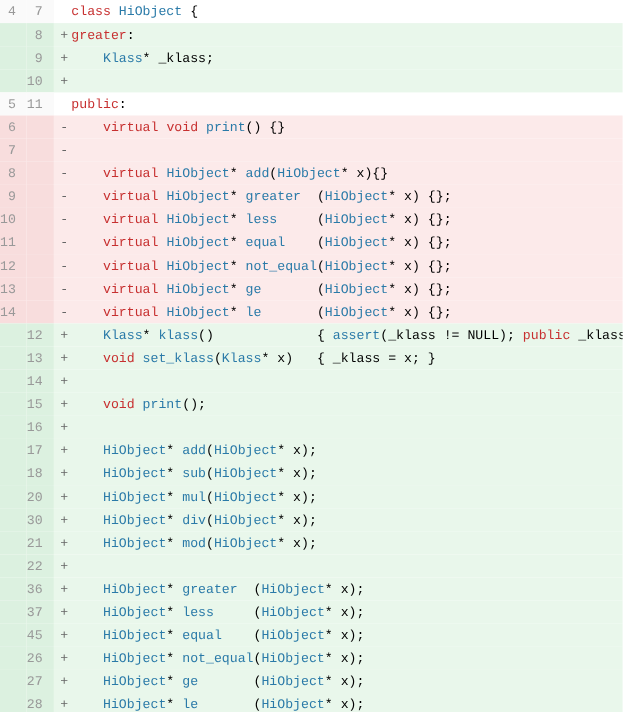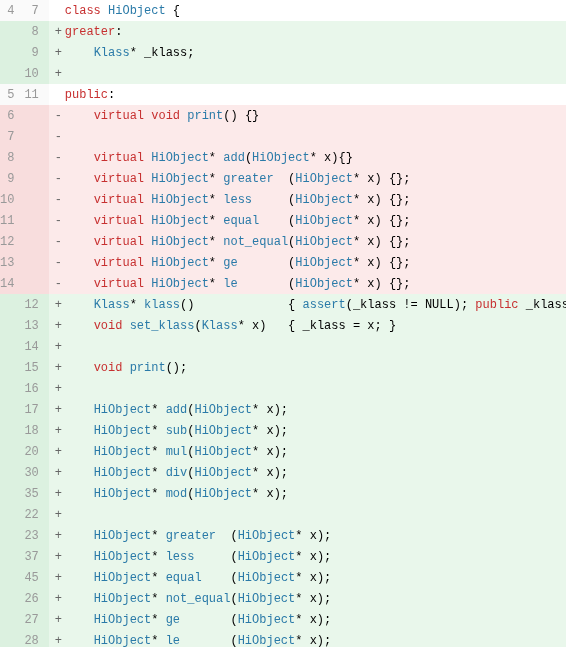--- a/index.html
+++ b/index.html
@@ -151,31 +151,31 @@
         <td class="ln-new add">20</td>
         <td class="code-cell add"><span class="marker">+</span>    <span class="type">HiObject</span>* <span class="type">mul</span>(<span class="type">HiObject</span>* x);</td>
       </tr>
       <tr class="line-row">
         <td class="ln-old add"></td>
         <td class="ln-new add">30</td>
         <td class="code-cell add"><span class="marker">+</span>    <span class="type">HiObject</span>* <span class="type">div</span>(<span class="type">HiObject</span>* x);</td>
       </tr>
       <tr class="line-row">
         <td class="ln-old add"></td>
-        <td class="ln-new add">35</td>
+        <td class="ln-new add">21</td>
         <td class="code-cell add"><span class="marker">+</span>    <span class="type">HiObject</span>* <span class="type">mod</span>(<span class="type">HiObject</span>* x);</td>
       </tr>
       <tr class="line-row">
         <td class="ln-old add"></td>
         <td class="ln-new add">22</td>
         <td class="code-cell add"><span class="marker">+</span></td>
       </tr>
       <tr class="line-row">
         <td class="ln-old add"></td>
-        <td class="ln-new add">23</td>
+        <td class="ln-new add">36</td>
         <td class="code-cell add"><span class="marker">+</span>    <span class="type">HiObject</span>* <span class="type">greater</span>  (<span class="type">HiObject</span>* x);</td>
       </tr>
       <tr class="line-row">
         <td class="ln-old add"></td>
         <td class="ln-new add">37</td>
         <td class="code-cell add"><span class="marker">+</span>    <span class="type">HiObject</span>* <span class="type">less</span>     (<span class="type">HiObject</span>* x);</td>
       </tr>
       <tr class="line-row">
         <td class="ln-old add"></td>
         <td class="ln-new add">45</td>

